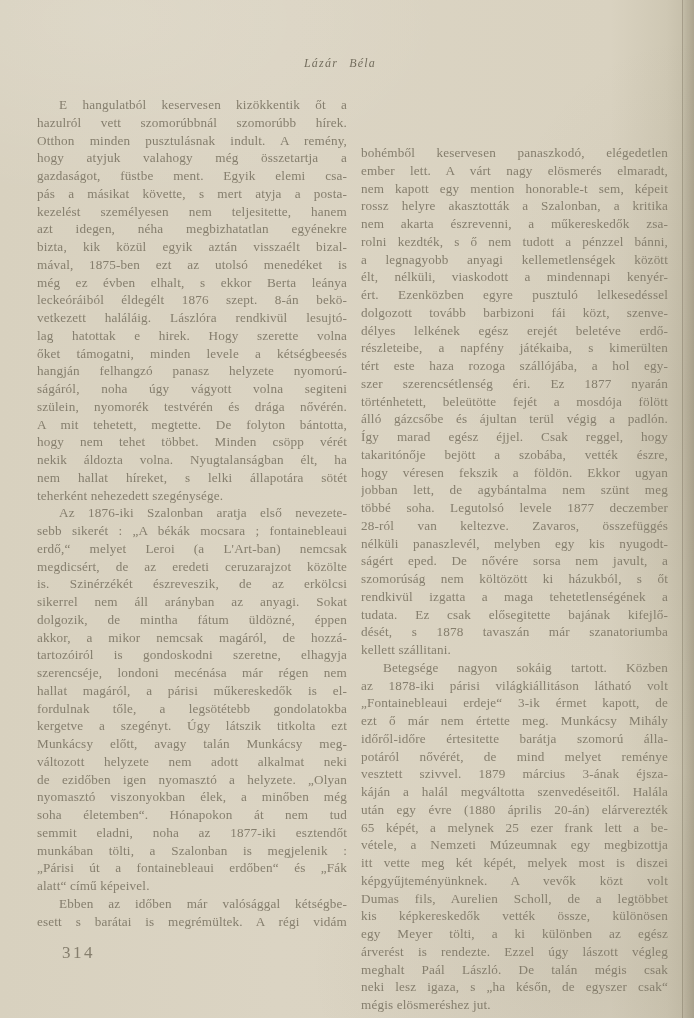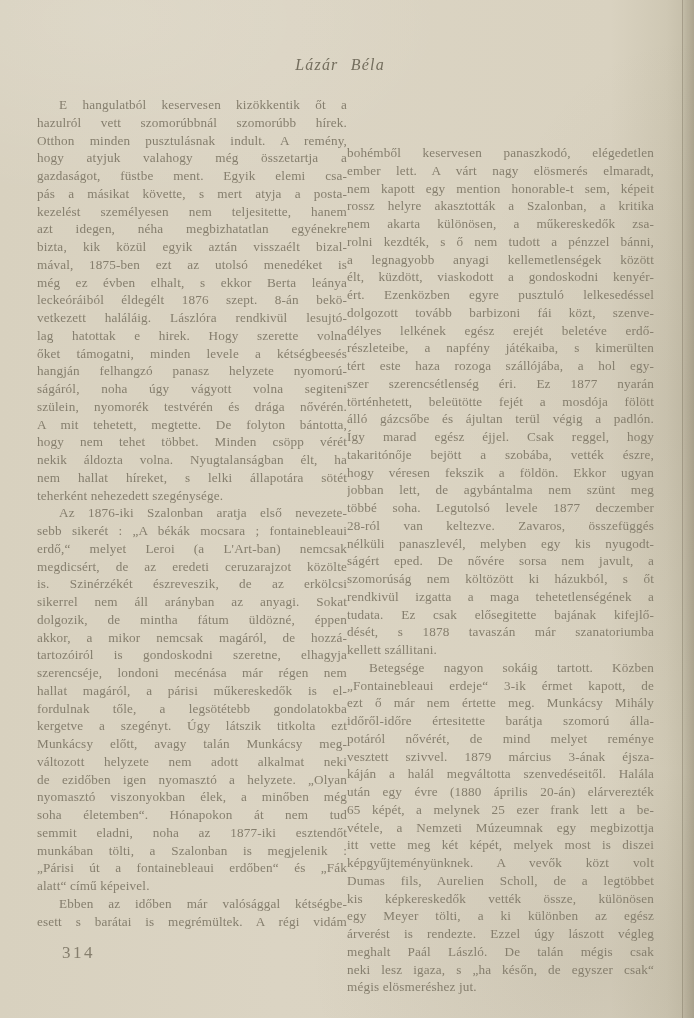--- a/index.html
+++ b/index.html
@@ -45,31 +45,32 @@
     border-left: 1px solid rgba(125,115,95,0.22);
     background: linear-gradient(90deg, rgba(120,110,88,0.05), rgba(95,85,65,0.22));
   }
   .running-header {
     position: absolute;
     top: 56px;
     left: 0;
     width: 680px;
     text-align: center;
     font-style: italic;
-    font-size: 16px;
+    font-size: 12px;
     letter-spacing: 1.2px;
     word-spacing: 7px;
     color: var(--header-ink, #746e5e);
   }
   .columns {
     position: absolute;
     top: 96px;
     left: 37px;
     width: 631px;
     display: flex;
+    gap: 14px;
   }
   .column {
     width: 310px;
     font-size: 13.2px;
     line-height: 17.75px;
     color: var(--ink, #857e6d);
     letter-spacing: 0.15px;
   }
   .column.right { width: 307px; margin-top: 48px; }
   .line {
@@ -143,24 +144,24 @@
         <div class="line">„Párisi út a fontainebleaui erdőben“ és „Fák</div>
         <div class="line end">alatt“ című képeivel.</div>
         <div class="line indent">Ebben az időben már valósággal kétségbe-</div>
         <div class="line">esett s barátai is megrémültek. A régi vidám</div>
       </div>
     <div class="column right">
         <div class="line">bohémből keservesen panaszkodó, elégedetlen</div>
         <div class="line">ember lett. A várt nagy elösmerés elmaradt,</div>
         <div class="line">nem kapott egy mention honorable-t sem, képeit</div>
         <div class="line">rossz helyre akasztották a Szalonban, a kritika</div>
-        <div class="line">nem akarta különösen, a műkereskedők zsa-</div>
+        <div class="line">nem akarta észrevenni, a műkereskedők zsa-</div>
         <div class="line">rolni kezdték, s ő nem tudott a pénzzel bánni,</div>
         <div class="line">a legnagyobb anyagi kellemetlenségek között</div>
-        <div class="line">élt, küzdött, viaskodott a gondoskodni kenyér-</div>
+        <div class="line">élt, nélküli, viaskodott a mindennapi kenyér-</div>
         <div class="line">ért. Ezenközben egyre pusztuló lelkesedéssel</div>
         <div class="line">dolgozott tovább barbizoni fái közt, szenve-</div>
         <div class="line">délyes lelkének egész erejét beletéve erdő-</div>
         <div class="line">részleteibe, a napfény játékaiba, s kimerülten</div>
         <div class="line">tért este haza rozoga szállójába, a hol egy-</div>
         <div class="line">szer szerencsétlenség éri. Ez 1877 nyarán</div>
         <div class="line">történhetett, beleütötte fejét a mosdója fölött</div>
         <div class="line">álló gázcsőbe és ájultan terül végig a padlón.</div>
         <div class="line">Így marad egész éjjel. Csak reggel, hogy</div>
         <div class="line">takaritónője bejött a szobába, vették észre,</div>
@@ -169,20 +170,21 @@
         <div class="line">többé soha. Legutolsó levele 1877 deczember</div>
         <div class="line">28-ról van keltezve. Zavaros, összefüggés</div>
         <div class="line">nélküli panaszlevél, melyben egy kis nyugodt-</div>
         <div class="line">ságért eped. De nővére sorsa nem javult, a</div>
         <div class="line">szomorúság nem költözött ki házukból, s őt</div>
         <div class="line">rendkivül izgatta a maga tehetetlenségének a</div>
         <div class="line">tudata. Ez csak elősegitette bajának kifejlő-</div>
         <div class="line">dését, s 1878 tavaszán már szanatoriumba</div>
         <div class="line end">kellett szállitani.</div>
         <div class="line indent">Betegsége nagyon sokáig tartott. Közben</div>
+        <div class="line">az 1878-iki párisi világkiállitáson látható volt</div>
         <div class="line">„Fontainebleaui erdeje“ 3-ik érmet kapott, de</div>
         <div class="line">ezt ő már nem értette meg. Munkácsy Mihály</div>
         <div class="line">időről-időre értesitette barátja szomorú álla-</div>
         <div class="line">potáról nővérét, de mind melyet reménye</div>
         <div class="line">vesztett szivvel. 1879 március 3-ának éjsza-</div>
         <div class="line">káján a halál megváltotta szenvedéseitől. Halála</div>
         <div class="line">után egy évre (1880 április 20-án) elárverezték</div>
         <div class="line">65 képét, a melynek 25 ezer frank lett a be-</div>
         <div class="line">vétele, a Nemzeti Múzeumnak egy megbizottja</div>
         <div class="line">itt vette meg két képét, melyek most is diszei</div>

